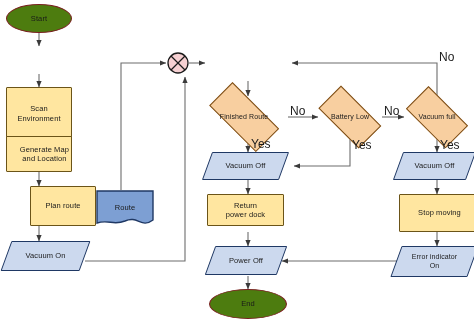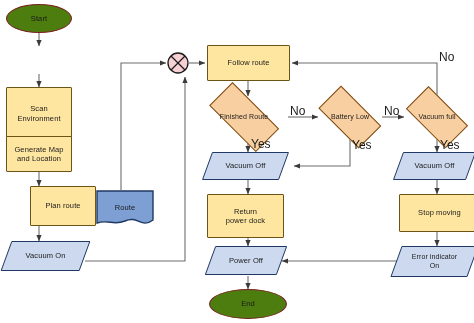--- a/index.html
+++ b/index.html
@@ -167,21 +167,21 @@
   <div class="node term" style="left:6px; top:4px; width:66px; height:29px;">
     <span class="lbl">Start</span>
   </div>
 
 
   <div class="node proc" style="left:6px; top:87px; width:66px; height:53px;">
     <span class="lbl">Scan
 Environment</span>
   </div>
 
-  <div class="node proc" style="left:6px; top:136px; width:66px; height:36px;">
+  <div class="node proc" style="left:6px; top:136px; width:66px; height:36px;justify-content:flex-end;">
     <span class="lbl">Generate Map
 and Location</span>
   </div>
 
   <div class="node proc" style="left:6px; top:186px; width:66px; height:40px;margin-left:24px;">
     <span class="lbl">Plan route</span>
   </div>
 
   <div class="node data-shape" style="left:6px; top:241px; width:79px; height:30px;">
     <span class="skew"></span>
@@ -197,35 +197,32 @@
 
   <div class="node junction" style="left:166px; top:51px; width:24px; height:24px;">
     <svg viewBox="0 0 24 24">
       <circle cx="12" cy="12" r="10" fill="#f6d0d2" stroke="#1a1a1a" stroke-width="1.3"></circle>
       <line x1="5" y1="5" x2="19" y2="19" stroke="#1a1a1a" stroke-width="1.3"></line>
       <line x1="19" y1="5" x2="5" y2="19" stroke="#1a1a1a" stroke-width="1.3"></line>
     </svg>
     <span class="lbl"></span>
   </div>
 
-  <div class="node proc" style="left:207px; top:45px; width:83px; height:36px;">
-    <span class="lbl">Follow route</span>
-  </div>
 
   <div class="node dec" style="left:199px; top:95px; width:90px; height:44px;">
     <span class="dia"></span>
     <span class="lbl">Finished Route</span>
   </div>
 
   <div class="node data-shape" style="left:207px; top:152px; width:77px; height:28px;">
     <span class="skew"></span>
     <span class="lbl">Vacuum Off</span>
   </div>
 
-  <div class="node proc" style="left:207px; top:194px; width:77px; height:44px;">
+  <div class="node proc" style="left:207px; top:194px; width:77px; height:32px;">
     <span class="lbl">Return
 power dock</span>
   </div>
 
   <div class="node data-shape" style="left:210px; top:246px; width:72px; height:29px;">
     <span class="skew"></span>
     <span class="lbl">Power Off</span>
   </div>
 
   <div class="node term" style="left:209px; top:289px; width:78px; height:30px;">

